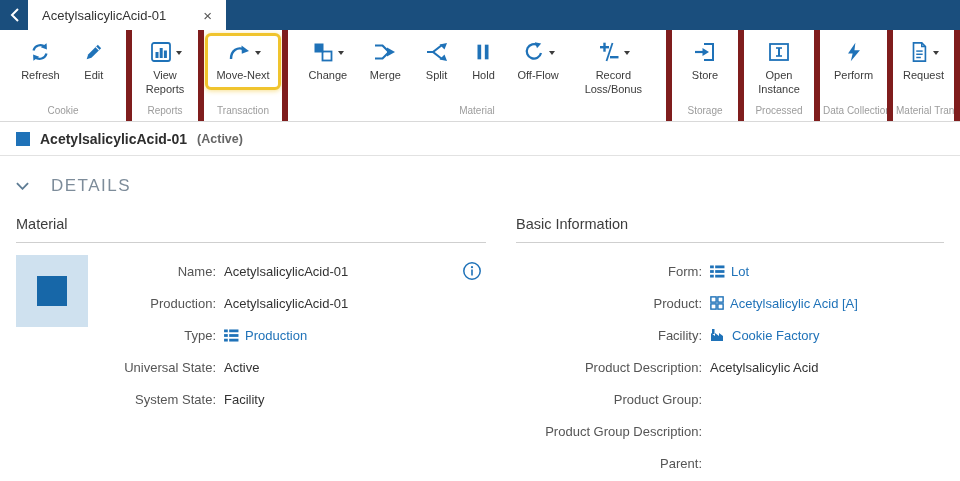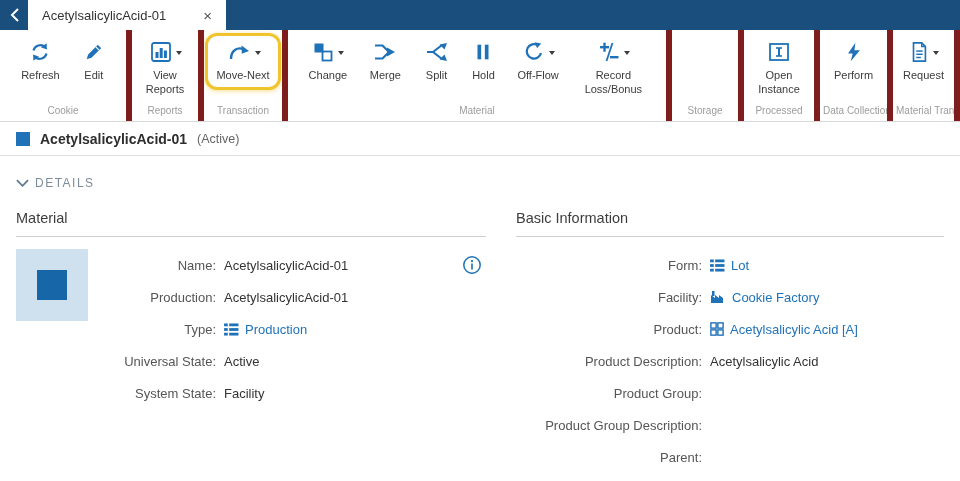--- a/index.html
+++ b/index.html
@@ -17,30 +17,30 @@
   .ribbon { display:flex; background:#fff; border-bottom:1px solid #d9d9d9; height:92px; }
   .rgroup { display:flex; flex-direction:column; border-right:6px solid #7f1d1d; overflow:hidden; }
   .g0{width:132px}.g1{width:72px}.g2{width:84px}.g3{width:384px}.g4{width:72px}.g5{width:76px}.g6{width:73px}.g7{flex:1}
   .rbuttons { display:flex; flex:1; align-items:flex-start; justify-content:space-evenly; padding-top:7px; }
   .rbtn { display:flex; flex-direction:column; align-items:center; cursor:pointer; padding:2px 2px; }
   .icon-row { display:flex; align-items:center; gap:3px; height:26px; }
   .caret { width:0; height:0; border-left:3.5px solid transparent; border-right:3.5px solid transparent; border-top:4.5px solid #3c3c3c; margin-top:2px; }
   .lbl { font-size:11px; color:#3b3b3b; text-align:center; line-height:1.25; margin-top:4px; max-width:64px; }
   .nowrap { white-space:nowrap; }
   .rgroup-label { font-size:10px; color:#9c9c9c; text-align:center; padding:1px 3px 5px; margin-top:auto; white-space:nowrap; overflow:hidden; }
-  .hl { border:3px solid #f0c42e; border-radius:12px; padding:3px 8px 4px; margin-top:-4px; box-shadow:0 1px 5px rgba(240,196,46,.55); background:#fff; }
+  .hl { border:3px solid #f0c42e; border-radius:6px; padding:3px 8px 4px; margin-top:-4px; box-shadow:0 1px 5px rgba(240,196,46,.55); background:#fff; }
 
   
   .record-header { height:34px; display:flex; align-items:center; gap:10px; padding:0 16px; border-bottom:1px solid #e2e2e2; }
   .title-square { width:14px; height:14px; background:#1f72b8; flex:none; }
   .record-title { font-weight:bold; font-size:14px; color:#2e2e2e; }
-  .record-status { color:#666; font-size:12.5px; }
+  .record-status { color:#666; font-size:12.5px;font-weight:bold; }
 
   
-  .details-toggle { display:flex; align-items:center; gap:6px; padding:20px 16px 4px; color:#7d8c9a; font-size:12px; letter-spacing:1.5px; cursor:pointer; }
+  .details-toggle { display:flex; align-items:center; gap:22px; padding:20px 16px 4px; color:#7d8c9a; font-size:17px; letter-spacing:1.5px; cursor:pointer; }
   .columns { display:flex; gap:30px; padding:4px 16px 0; }
   .col-left { width:470px; flex:none; }
   .col-right { flex:1; min-width:0; }
   .section-title { font-size:14.5px; color:#3d3d3d; padding:12px 0 10px; border-bottom:1px solid #cfcfcf; }
   .mat-body { display:flex; gap:32px; padding-top:12px; }
   .thumb { width:72px; height:72px; background:#cfe1ef; position:relative; flex:none; }
   .thumb-inner { position:absolute; inset:0; margin:auto; width:30px; height:30px; background:#1767a8; }
   .rows { flex:1; min-width:0; }
   .rows-r { padding-top:12px; }
   .drow { height:32px; display:flex; align-items:center; }
@@ -189,20 +189,32 @@
           </svg>
           <span class="caret"></span>
         </div>
         <div class="lbl">Record Loss/Bonus</div>
       </div>
     </div>
     <div class="rgroup-label">Material</div>
   </div>
 
   <div class="rgroup g4">
+    <div class="rbuttons">
+      <div class="rbtn">
+        <div class="icon-row">
+          <svg width="24" height="24" viewBox="0 0 24 24">
+            <path d="M11 4h9v16h-9" fill="none" stroke="#1f72b8" stroke-width="2"></path>
+            <line x1="2" y1="12" x2="11" y2="12" stroke="#1f72b8" stroke-width="2.2"></line>
+            <polygon points="16,12 9.5,8 9.5,16" fill="#1f72b8"></polygon>
+          </svg>
+        </div>
+        <div class="lbl">Store</div>
+      </div>
+    </div>
     <div class="rgroup-label">Storage</div>
   </div>
 
   <div class="rgroup g5">
     <div class="rbuttons">
       <div class="rbtn">
         <div class="icon-row">
           <svg width="24" height="24" viewBox="0 0 24 24">
             <rect x="3" y="4" width="18" height="16" fill="none" stroke="#1f72b8" stroke-width="1.8"></rect>
             <line x1="12" y1="8" x2="12" y2="16" stroke="#1f72b8" stroke-width="2"></line>
@@ -325,42 +337,42 @@
               <rect x="5.5" y="0.5" width="10" height="3" fill="#1f72b8"></rect>
             <rect x="0" y="5.5" width="4" height="3" fill="#1f72b8"></rect>
               <rect x="5.5" y="5.5" width="10" height="3" fill="#1f72b8"></rect>
             <rect x="0" y="10.5" width="4" height="3" fill="#1f72b8"></rect>
               <rect x="5.5" y="10.5" width="10" height="3" fill="#1f72b8"></rect>
           </svg>
           <span>Lot</span>
         </span>
       </div>
       <div class="drow">
-        <span class="dlabel-wide">Facility:</span>
-        <span class="dvalue link">
-          <svg width="16" height="14" viewBox="0 0 16 14">
-            <path d="M1 13V5l4 3V5l4 3V5l4 3v5H1z" fill="#1f72b8"></path>
-            <rect x="2" y="1" width="2.5" height="5" fill="#1f72b8"></rect>
-          </svg>
-          <span>Cookie Factory</span>
-        </span>
-      </div>
-      <div class="drow">
         <span class="dlabel-wide">Product:</span>
         <span class="dvalue link">
           <svg width="14" height="14" viewBox="0 0 16 16">
             <rect x="1" y="1" width="6" height="6" fill="none" stroke="#1f72b8" stroke-width="1.6"></rect>
             <rect x="9" y="1" width="6" height="6" fill="none" stroke="#1f72b8" stroke-width="1.6"></rect>
             <rect x="1" y="9" width="6" height="6" fill="none" stroke="#1f72b8" stroke-width="1.6"></rect>
             <rect x="9" y="9" width="6" height="6" fill="none" stroke="#1f72b8" stroke-width="1.6"></rect>
           </svg>
           <span>Acetylsalicylic Acid [A]</span>
         </span>
       </div>
       <div class="drow">
+        <span class="dlabel-wide">Facility:</span>
+        <span class="dvalue link">
+          <svg width="16" height="14" viewBox="0 0 16 14">
+            <path d="M1 13V5l4 3V5l4 3V5l4 3v5H1z" fill="#1f72b8"></path>
+            <rect x="2" y="1" width="2.5" height="5" fill="#1f72b8"></rect>
+          </svg>
+          <span>Cookie Factory</span>
+        </span>
+      </div>
+      <div class="drow">
         <span class="dlabel-wide">Product Description:</span>
         <span class="dvalue">Acetylsalicylic Acid</span>
       </div>
       <div class="drow">
         <span class="dlabel-wide">Product Group:</span>
         <span class="dvalue"></span>
       </div>
       <div class="drow">
         <span class="dlabel-wide">Product Group Description:</span>
         <span class="dvalue"></span>

